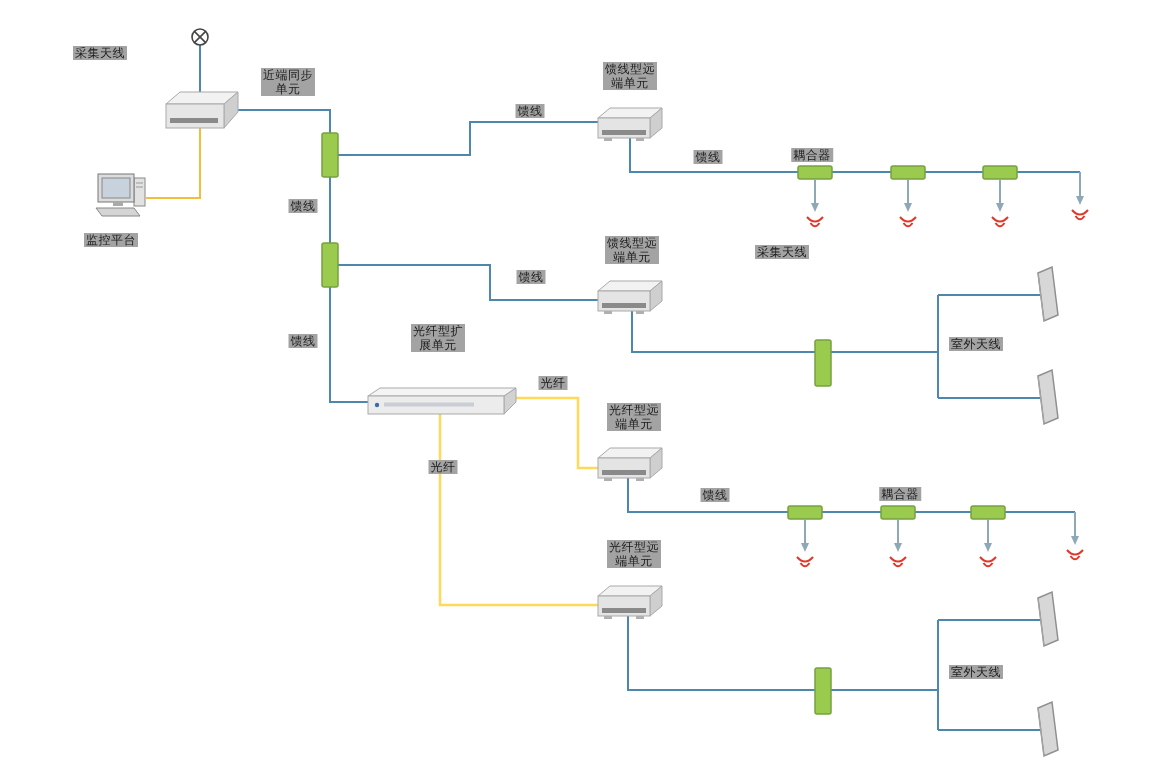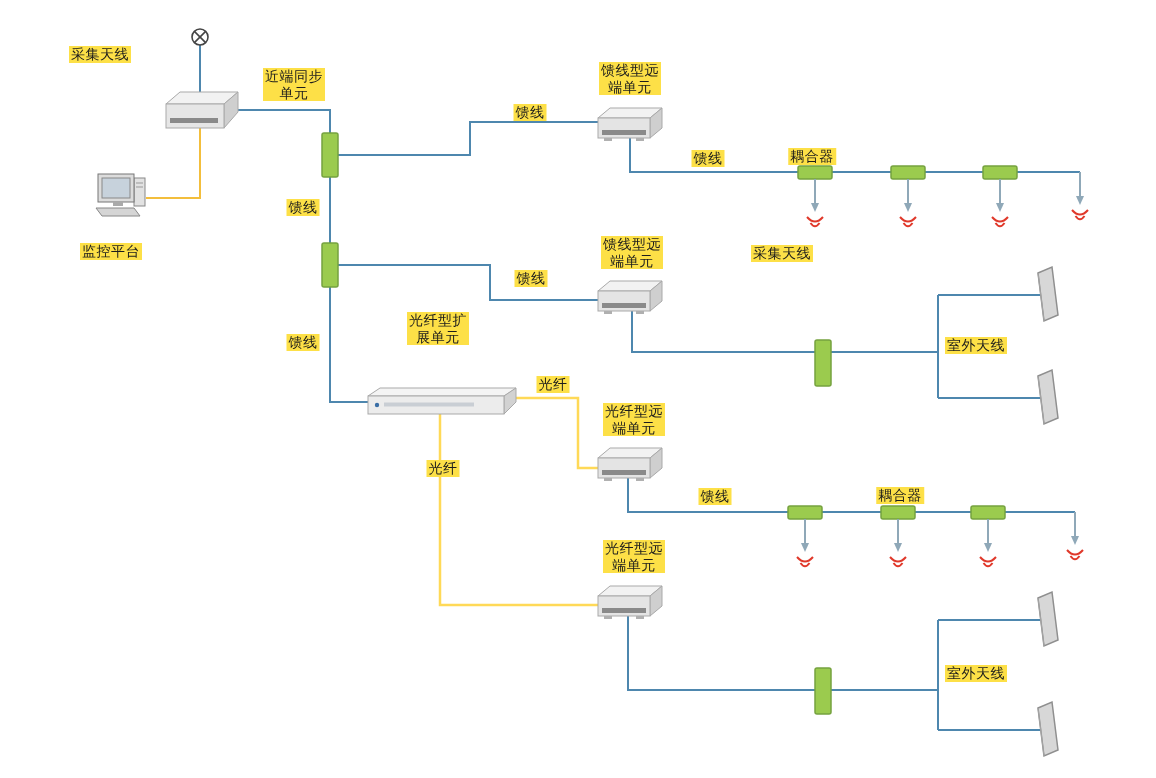--- a/index.html
+++ b/index.html
@@ -1,20 +1,20 @@
 <!DOCTYPE html>
 <html><head>
 <meta charset="utf-8">
 <style>
   html,body{margin:0;padding:0;background:#fff;}
   .canvas{position:relative;width:1156px;height:778px;background:#fff;
           font-family:"DejaVu Sans",sans-serif;overflow:hidden;}
   .canvas > svg{position:absolute;left:0;top:0;}
-  .lbl{position:absolute;transform:translateX(-50%);font-size:14px;line-height:1.18;
-       color:#1c1c1c;text-align:center;white-space:pre-line;background:#fde047;
+  .lbl{position:absolute;transform:translateX(-50%);font-size:12px;line-height:1.18;
+       color:#1c1c1c;text-align:center;white-space:pre-line;background:#a3a3a3;
        padding:0 2px;letter-spacing:.5px;}
 </style>
 </head>
 <body>
 
 <div class="canvas">
 
 <svg width="1156" height="778" viewBox="0 0 1156 778">
   <defs>
     <g id="indoorAnt">
@@ -112,44 +112,44 @@
   <use href="#indoorAnt" x="988" y="519"></use>
   <use href="#indoorAnt" x="1075" y="512"></use>
 
   <use href="#outdoorAnt" x="1042" y="295"></use>
   <use href="#outdoorAnt" x="1042" y="398"></use>
   <use href="#outdoorAnt" x="1042" y="620"></use>
   <use href="#outdoorAnt" x="1042" y="730"></use>
 </svg>
 
 <div class="lbl" style="left:100px;top:46px">采集天线</div>
-<div class="lbl" style="left:294px;top:68px">近端同步
+<div class="lbl" style="left:288px;top:68px">近端同步
 单元</div>
-<div class="lbl" style="left:111px;top:243px">监控平台</div>
+<div class="lbl" style="left:111px;top:233px">监控平台</div>
 
 <div class="lbl" style="left:530px;top:104px">馈线</div>
 <div class="lbl" style="left:303px;top:199px">馈线</div>
 <div class="lbl" style="left:531px;top:270px">馈线</div>
 <div class="lbl" style="left:303px;top:334px">馈线</div>
 <div class="lbl" style="left:708px;top:150px">馈线</div>
 <div class="lbl" style="left:715px;top:488px">馈线</div>
 
 <div class="lbl" style="left:630px;top:62px">馈线型远
 端单元</div>
 <div class="lbl" style="left:632px;top:236px">馈线型远
 端单元</div>
 
 <div class="lbl" style="left:812px;top:148px">耦合器</div>
 <div class="lbl" style="left:900px;top:487px">耦合器</div>
 
 <div class="lbl" style="left:782px;top:245px">采集天线</div>
 <div class="lbl" style="left:976px;top:337px">室外天线</div>
 <div class="lbl" style="left:976px;top:665px">室外天线</div>
 
-<div class="lbl" style="left:438px;top:312px">光纤型扩
+<div class="lbl" style="left:438px;top:324px">光纤型扩
 展单元</div>
 
 <div class="lbl" style="left:553px;top:376px">光纤</div>
 <div class="lbl" style="left:443px;top:460px">光纤</div>
 
 <div class="lbl" style="left:634px;top:403px">光纤型远
 端单元</div>
 <div class="lbl" style="left:634px;top:540px">光纤型远
 端单元</div>
 

